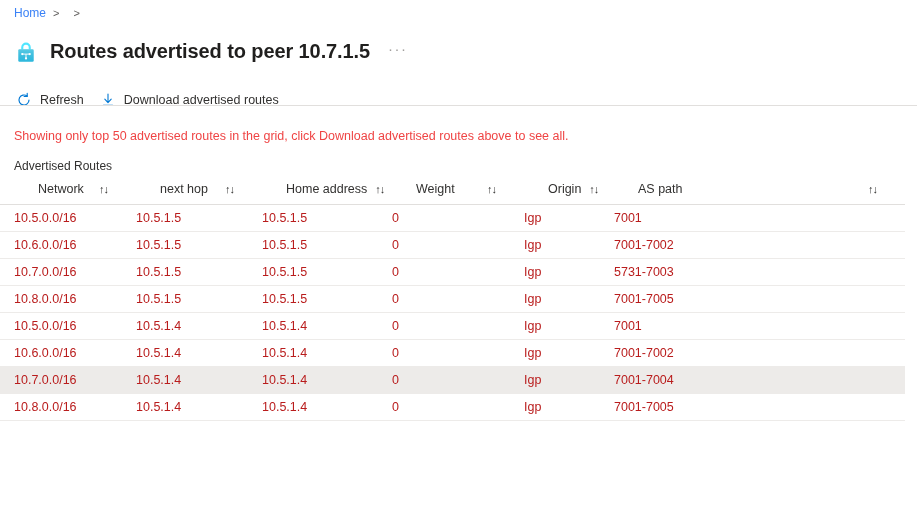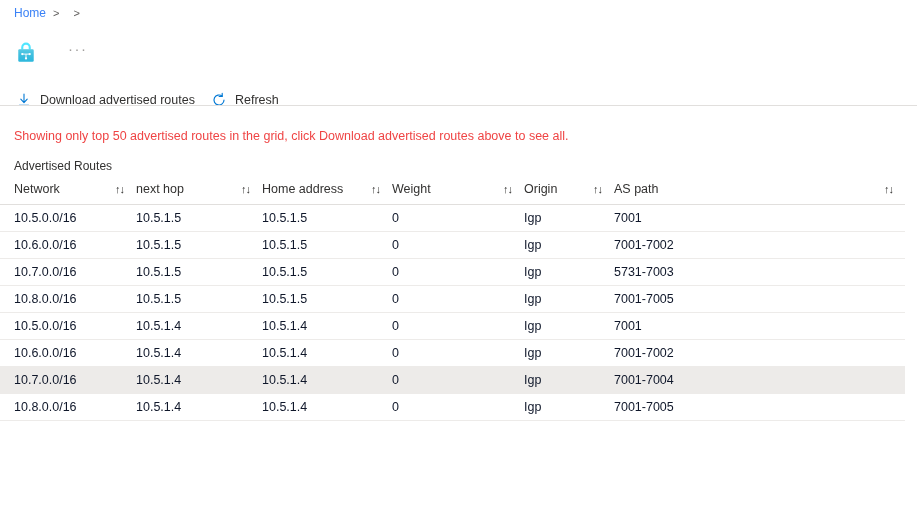--- a/index.html
+++ b/index.html
@@ -139,36 +139,37 @@
     color: #323130;
     padding: 0 0 8px 0;
     border-bottom: 1px solid #e1dfdd;
     vertical-align: bottom;
     white-space: nowrap;
   }
   .th-inner {
     display: flex;
     align-items: center;
     justify-content: space-between;
-    padding-right: 12px;
+    padding-right: 28px;
     cursor: pointer;
+    margin-left: 24px;
   }
   .th-label { padding-left: 0; }
   .sort-arrows {
     color: #323130;
     font-size: 11px;
     letter-spacing: -1px;
     margin-left: 8px;
     user-select: none;
   }
   .grid tbody td {
     padding: 0;
     height: 26px;
     border-bottom: 1px solid #edebe9;
-    color: #0f172a;
+    color: #b91c1c;
     font-size: 12.5px;
     vertical-align: middle;
     white-space: nowrap;
   }
   .grid tbody tr.highlight td {
     background: #edebe9;
   }
   .cell-pad { padding-left: 0; }
 
   .col-first { padding-left: 14px !important; }
@@ -201,42 +202,43 @@
           <stop offset="0" stop-color="#ffffff" stop-opacity="0.55"></stop>
           <stop offset="1" stop-color="#0078d4" stop-opacity="0.25"></stop>
         </linearGradient>
       </defs>
       <circle cx="8.3" cy="14.1" r="1.15" fill="#ffffff"></circle>
       <circle cx="15.7" cy="14.1" r="1.15" fill="#ffffff"></circle>
       <circle cx="12" cy="18.4" r="1.15" fill="#ffffff"></circle>
       <path d="M8.3 14.1h7.4M12 14.1v4.3" stroke="#ffffff" stroke-width="0.9" fill="none"></path>
     </svg>
   </span>
+  <span class="page-title">Routes advertised to peer 10.7.1.5</span>
   <span class="title-ellipsis">···</span>
 </div>
 
 <div class="command-bar">
+  <button class="cmd-btn">
+    <span class="cmd-icon">
+      <svg width="16" height="16" viewBox="0 0 16 16" aria-hidden="true">
+        <path d="M13 8a5 5 0 1 1-1.9-3.93" stroke="#0078d4" stroke-width="1.15" fill="none" stroke-linecap="round"></path>
+        <path d="M11.2 1.4v3.1h-3.1" stroke="#0078d4" stroke-width="1.15" fill="none" stroke-linecap="round" stroke-linejoin="round"></path>
+      </svg>
+    </span>
+    <span>Refresh</span>
+  </button>
+
   <button class="cmd-btn">
     <span class="cmd-icon">
       <svg width="16" height="16" viewBox="0 0 16 16" aria-hidden="true">
         <path d="M8 2v8.2M4.8 7.2L8 10.6l3.2-3.4" stroke="#0078d4" stroke-width="1.1" fill="none" stroke-linecap="round" stroke-linejoin="round"></path>
         <path d="M3.3 13.4h9.4" stroke="#0078d4" stroke-width="1.1" stroke-linecap="round"></path>
       </svg>
     </span>
     <span>Download advertised routes</span>
-  </button>
-
-  <button class="cmd-btn">
-    <span class="cmd-icon">
-      <svg width="16" height="16" viewBox="0 0 16 16" aria-hidden="true">
-        <path d="M13 8a5 5 0 1 1-1.9-3.93" stroke="#0078d4" stroke-width="1.15" fill="none" stroke-linecap="round"></path>
-        <path d="M11.2 1.4v3.1h-3.1" stroke="#0078d4" stroke-width="1.15" fill="none" stroke-linecap="round" stroke-linejoin="round"></path>
-      </svg>
-    </span>
-    <span>Refresh</span>
   </button>
 </div>
 <div class="cmd-divider"></div>
 
 <div class="info-text">Showing only top 50 advertised routes in the grid, click Download advertised routes above to see all.</div>
 
 <div class="section-label">Advertised Routes</div>
 
 <table class="grid">
   <colgroup>

